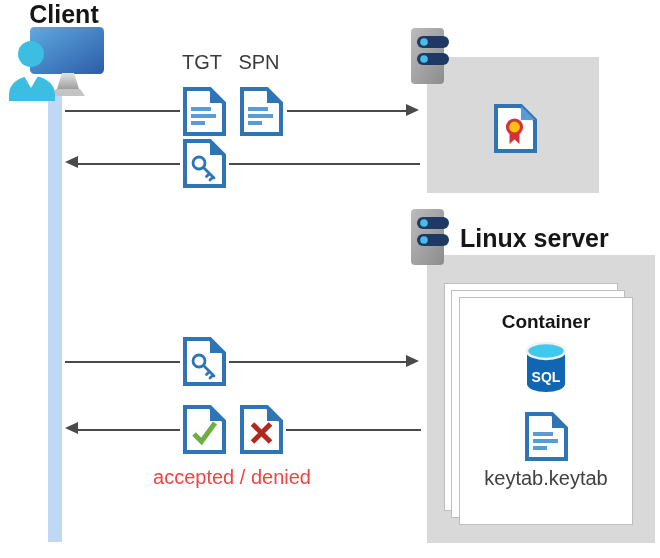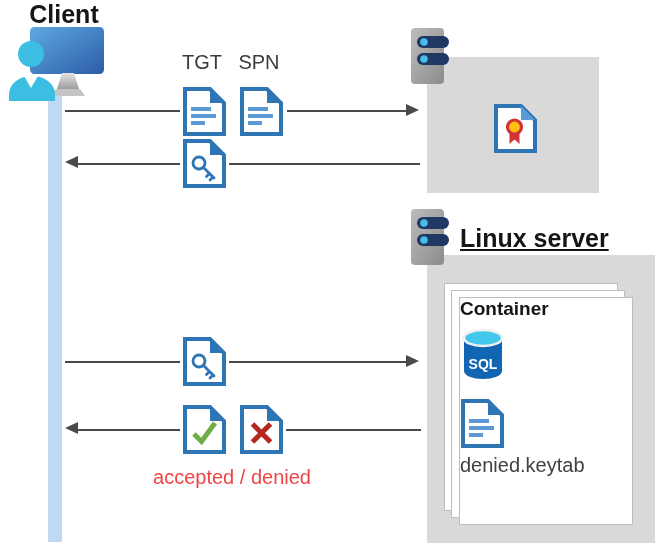--- a/index.html
+++ b/index.html
@@ -10,21 +10,21 @@
   .abs{position:absolute;}
   .title{font-weight:bold;color:#161616;font-size:25px;line-height:27px;}
   .small-label{font-size:20px;color:#3b3b3b;}
   .gray-box{background:#d9d9d9;z-index:0;}
   .lifeline{background:#bfd9f4;z-index:0;}
   .line{background:#4a4a4a;height:2px;z-index:1;}
   .head-right{width:0;height:0;border-top:6.5px solid transparent;border-bottom:6.5px solid transparent;border-left:13px solid #4a4a4a;z-index:1;}
   .head-left{width:0;height:0;border-top:6.5px solid transparent;border-bottom:6.5px solid transparent;border-right:13px solid #4a4a4a;z-index:1;}
   .card{background:#ffffff;border:1px solid #bdbdbd;width:174px;height:228px;z-index:1;box-sizing:border-box;}
   .icon{z-index:2;}
-  .card-content{display:flex;flex-direction:column;align-items:flex-start;}
+  .card-content{display:flex;flex-direction:column;align-items:center;padding-top:13px;}
   .container-title{font-weight:bold;font-size:19px;color:#161616;}
   .keytab-label{font-size:20px;color:#404040;margin-top:5px;}
   .accepted-label{font-size:20px;color:#ef4444;text-align:center;}
   .center{text-align:center;}
 </style>
 </head>
 <body>
 
 <div id="canvas">
 
@@ -104,21 +104,21 @@
     <circle cx="14" cy="32" r="3.8" fill="#45bee8"></circle>
   </svg>
 
   <svg class="abs icon" style="left:493px;top:103px;" width="45" height="51" viewBox="0 0 45 51">
     <path d="M3 3 H28 L42 17 V48 H3 Z" fill="#ffffff" stroke="#2e75b6" stroke-width="4"></path>
     <path d="M28 3 L42 17 H28 Z" fill="#5b9bd5"></path>
     <path d="M16.5 29 V41 L21.5 36.5 L26.5 41 V29 Z" fill="#d13438"></path>
     <circle cx="21.5" cy="24" r="7" fill="#ffc010" stroke="#d13438" stroke-width="3.2"></circle>
   </svg>
 
-  <div class="abs title" style="left:460px;top:225px;width:190px;text-decoration:underline;">Linux server</div>
+  <div class="abs title" style="left:460px;top:225px;width:190px;">Linux server</div>
   <div class="abs gray-box" style="left:427px;top:255px;width:228px;height:288px;"></div>
   <svg class="abs icon" style="left:410px;top:208px;" width="44" height="58" viewBox="0 0 44 58">
     <rect x="1" y="1" width="33" height="56" rx="4" fill="url(#srvGrad)"></rect>
     <rect x="7" y="9" width="32" height="12" rx="6" fill="#1f3864"></rect>
     <circle cx="14" cy="15" r="3.8" fill="#45bee8"></circle>
     <rect x="7" y="26" width="32" height="12" rx="6" fill="#1f3864"></rect>
     <circle cx="14" cy="32" r="3.8" fill="#45bee8"></circle>
   </svg>
 
   <div class="abs card" style="left:444px;top:283px;"></div>
@@ -130,21 +130,21 @@
       <ellipse cx="23" cy="9" rx="19" ry="8" fill="#41c8ec" stroke="#f0f0f0" stroke-width="2.6"></ellipse>
       <text x="23" y="40" text-anchor="middle" font-size="14" font-weight="bold" fill="#ffffff" font-family="Liberation Sans, sans-serif">SQL</text>
     </svg>
     <svg style="margin-top:15px;" width="45" height="51" viewBox="0 0 45 51">
       <path d="M3 3 H28 L42 17 V48 H3 Z" fill="#ffffff" stroke="#2e75b6" stroke-width="4"></path>
       <path d="M28 3 L42 17 H28 Z" fill="#2e75b6"></path>
       <rect x="9" y="21" width="20" height="4" fill="#5b9bd5"></rect>
       <rect x="9" y="28" width="25" height="4" fill="#5b9bd5"></rect>
       <rect x="9" y="35" width="14" height="4" fill="#5b9bd5"></rect>
     </svg>
-    <div class="keytab-label">denied.keytab</div>
+    <div class="keytab-label">keytab.keytab</div>
   </div>
 
   <div class="abs line" style="left:65px;top:360.5px;width:115px;"></div>
   <div class="abs line" style="left:229px;top:360.5px;width:179px;"></div>
   <div class="abs head-right" style="left:406px;top:355px;"></div>
 
   <svg class="abs icon" style="left:182px;top:336px;" width="45" height="51" viewBox="0 0 45 51">
     <path d="M3 3 H28 L42 17 V48 H3 Z" fill="#ffffff" stroke="#2e75b6" stroke-width="4"></path>
     <path d="M28 3 L42 17 H28 Z" fill="#2e75b6"></path>
     <circle cx="17" cy="25" r="6" fill="none" stroke="#2e75b6" stroke-width="2.8"></circle>

